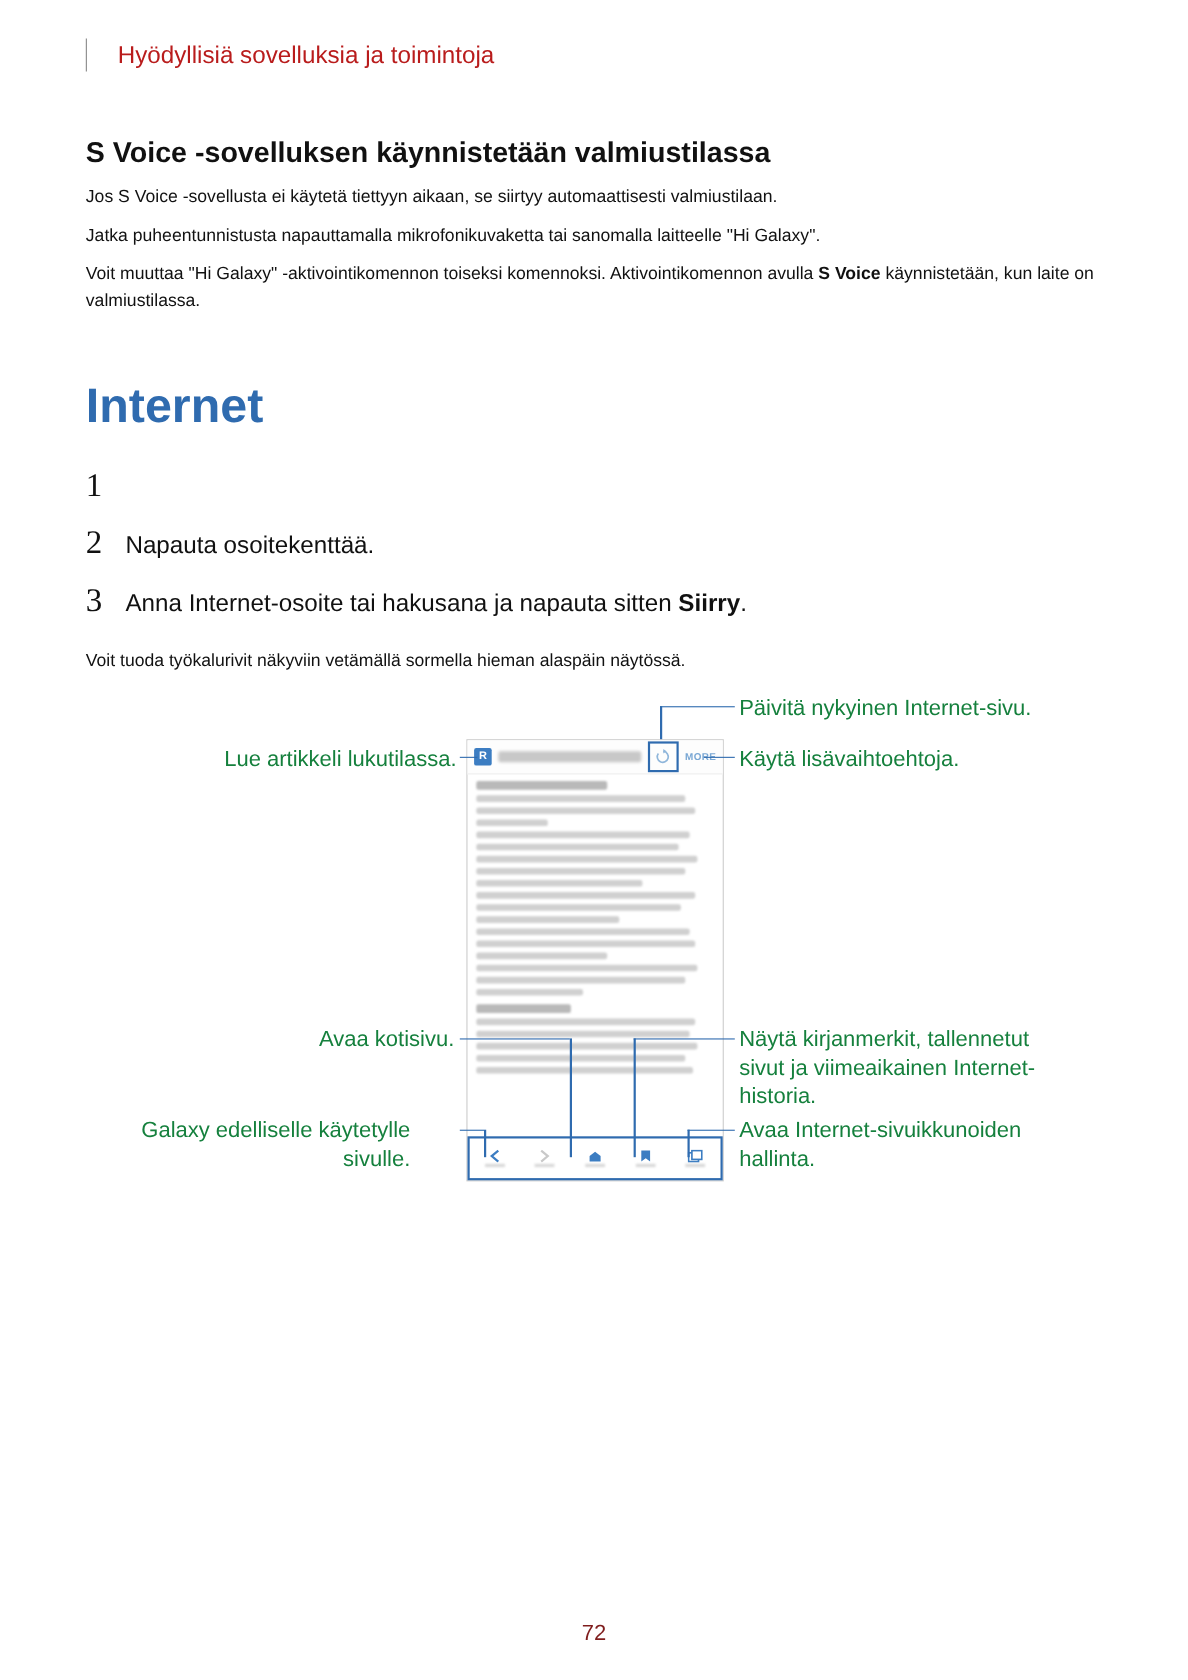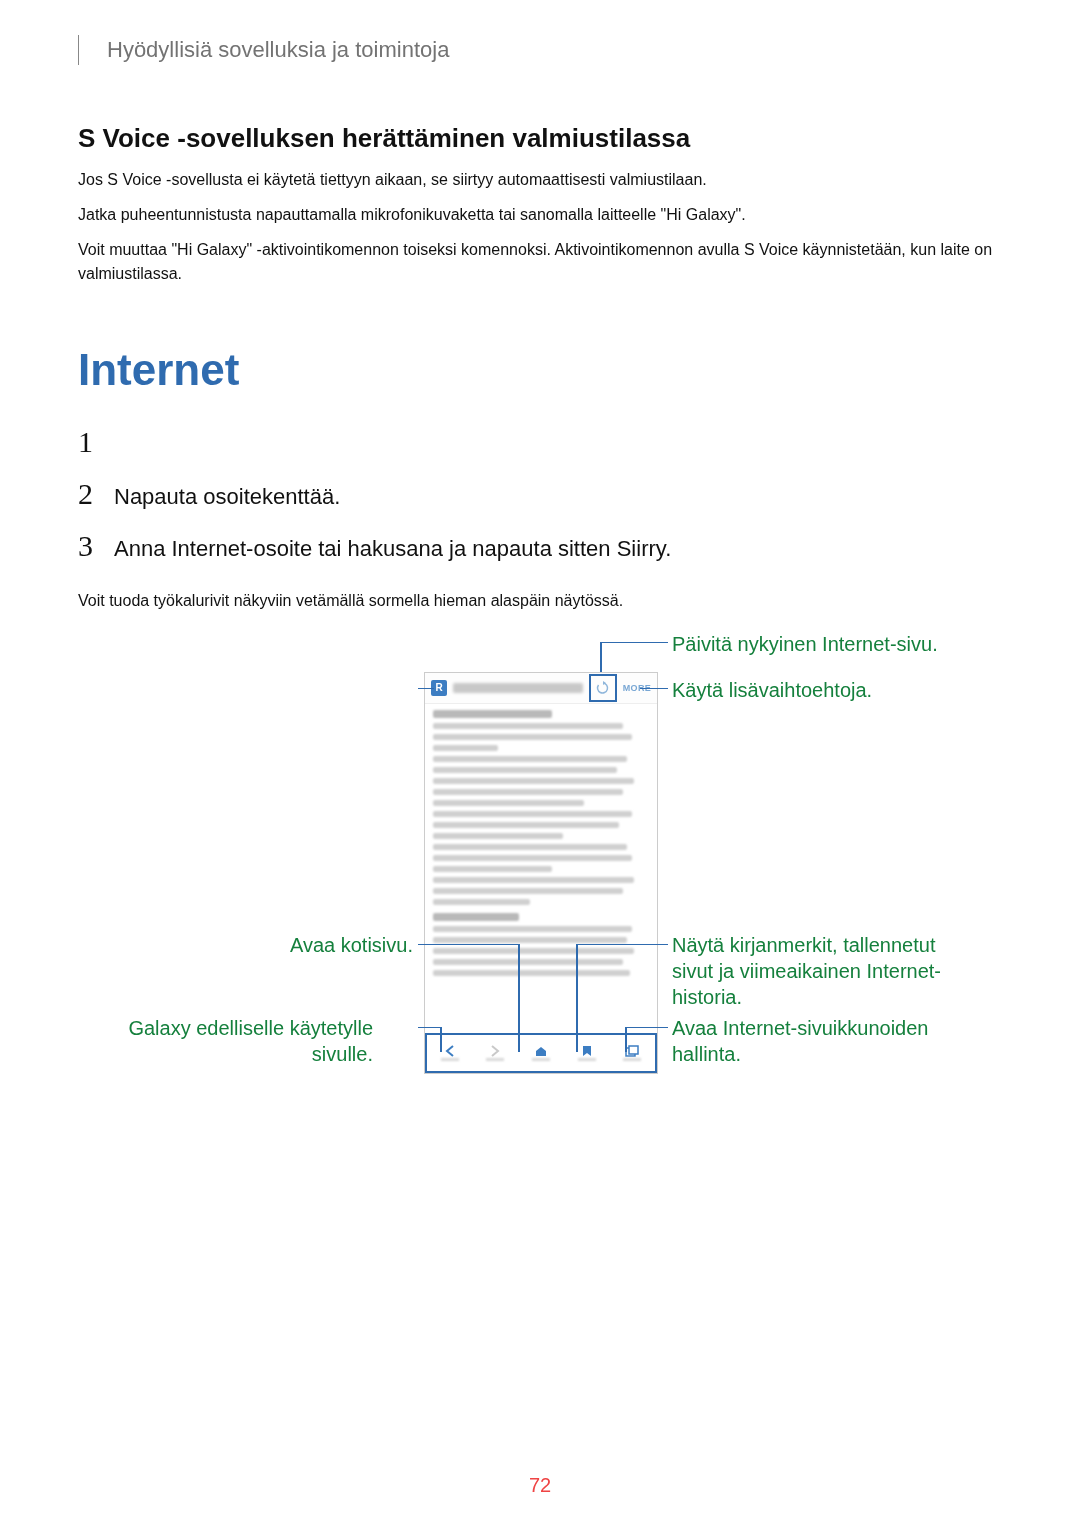--- a/index.html
+++ b/index.html
@@ -20,34 +20,34 @@
     align-items: flex-end;
     margin-bottom: 60px;
   }
   .tab-marker {
     border-left: 1.5px solid #888;
     height: 30px;
     margin-right: 28px;
     margin-bottom: -2px;
   }
   .breadcrumb {
-    color: #737373;
+    color: #b91c1c;
     font-size: 22px;
   }
   h2.sub {
     font-size: 26px;
     font-weight: bold;
     margin: 0 0 14px 0;
   }
   p.body {
     font-size: 16px;
     line-height: 1.45;
     margin: 0 0 12px 0;
   }
-  .bold { font-weight: normal; margin-top: 36px; }
+  .bold { font-weight: bold; margin-top: 36px; }
   h1.primary {
     color: #2F6BAF;
     font-size: 44px;
     font-weight: bold;
     margin: 60px 0 30px 0;
   }
   .num-row {
     display: flex;
     align-items: baseline;
     margin-bottom: 18px;
@@ -161,33 +161,33 @@
   .lead {
     position:absolute;
     background:#2F6BAF;
   }
   .page-num{
     position:absolute;
     bottom:30px;
     left:0;right:0;
     text-align:center;
     font-size:20px;
-    color:#ef4444;
+    color:#7f1d1d;
   }
 </style>
 </head>
 <body>
 
 <div class="page">
   <div class="header-row">
     <div class="tab-marker"></div>
     <div class="breadcrumb">Hyödyllisiä sovelluksia ja toimintoja</div>
   </div>
 
-  <h2 class="sub">S Voice -sovelluksen herättäminen valmiustilassa</h2>
+  <h2 class="sub">S Voice -sovelluksen käynnistetään valmiustilassa</h2>
   <p class="body">Jos S Voice -sovellusta ei käytetä tiettyyn aikaan, se siirtyy automaattisesti valmiustilaan.</p>
   <p class="body">Jatka puheentunnistusta napauttamalla mikrofonikuvaketta tai sanomalla laitteelle "Hi Galaxy".</p>
 
   <p class="body">
     <span>Voit muuttaa "Hi Galaxy" -aktivointikomennon toiseksi komennoksi. Aktivointikomennon avulla </span><span class="bold">S Voice</span><span> käynnistetään, kun laite on valmiustilassa.</span>
   </p>
 
   <h1 class="primary">Internet</h1>
 
   <div class="num-row">
@@ -272,20 +272,21 @@
         <div class="bb-item">
             <svg width="14" height="12">
               <rect x="1" y="3" width="9" height="8" fill="none" stroke="#3c7dc2" stroke-width="1.5"></rect>
               <rect x="4" y="1" width="9" height="8" fill="#fff" stroke="#3c7dc2" stroke-width="1.5"></rect>
             </svg>
             <div class="bb-label"></div>
           </div>
       </div>
     </div>
 
+    <div class="callout left" style="left:55px;top:40px;width:282px">Lue artikkeli lukutilassa.</div>
     <div class="callout left" style="left:110px;top:295px;width:225px">Avaa kotisivu.</div>
     <div class="callout left" style="left:-5px;top:378px;width:343px">Galaxy edelliselle käytetylle sivulle.</div>
 
     <div class="callout" style="left:594px;top:-6px">Päivitä nykyinen Internet-sivu.</div>
     <div class="callout" style="left:594px;top:40px">Käytä lisävaihtoehtoja.</div>
     <div class="callout" style="left:594px;top:295px">Näytä kirjanmerkit, tallennetut sivut ja viimeaikainen Internet-historia.</div>
     <div class="callout" style="left:594px;top:378px">Avaa Internet-sivuikkunoiden hallinta.</div>
 
     <div class="lead" style="left:340px;top:51px;width:16px;height:1.5px"></div>
     <div class="lead" style="left:340px;top:307px;width:100px;height:1.5px"></div>

